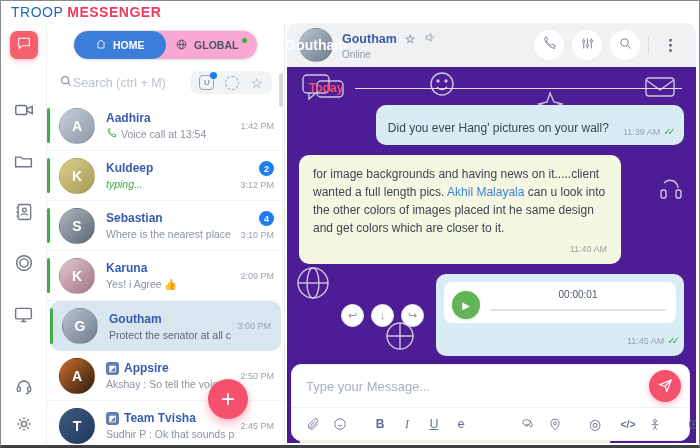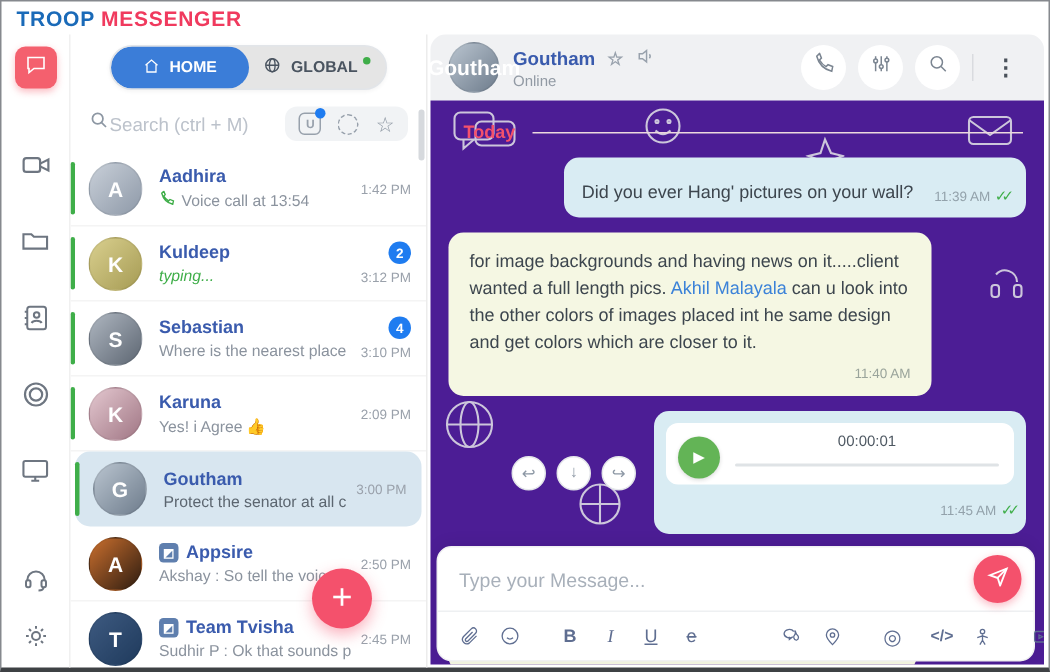--- a/index.html
+++ b/index.html
@@ -2,38 +2,38 @@
 <html><head>
 <meta charset="utf-8">
 <style>
   * { box-sizing: border-box; margin: 0; padding: 0; }
   html,body { width:700px; height:448px; overflow:hidden; }
   body { font-family:"Liberation Sans", sans-serif; background:#fff; }
   .window { width:700px; height:448px; border:1px solid #86898e; border-bottom:3px solid #3e4144; background:#fff; display:flex; flex-direction:column; position:relative; }
 
   
   .topbar { height:22px; display:flex; align-items:center; padding-left:10px; flex:0 0 auto; }
-  .logo-troop { color:#1a6ab8; font-weight:bold; font-size:14px; letter-spacing:.5px; }
+  .logo-troop { color:#1a6ab8; font-weight:normal; font-size:14px; letter-spacing:.5px; }
   .logo-messenger { color:#f03a5e; font-weight:bold; font-size:14px; letter-spacing:.5px; margin-left:4px; }
 
   .main { flex:1; display:flex; min-height:0; }
 
   
   .rail { width:46px; flex:0 0 auto; display:flex; flex-direction:column; align-items:center; padding:8px 0 6px; border-right:1px solid #f0f0f0; }
   .rail-chat-btn { width:28px; height:28px; border-radius:7px; background:#f4606e; display:flex; align-items:center; justify-content:center; margin-bottom:40px; box-shadow:0 2px 5px rgba(244,96,110,.4); }
   .rail-icon { width:26px; height:26px; display:flex; align-items:center; justify-content:center; margin-bottom:25px; color:#6e7681; }
   .rail-bottom { margin-top:auto; display:flex; flex-direction:column; align-items:center; }
   .rail-bottom .rail-icon { margin-bottom:12px; }
   .rail svg { stroke:#6e7681; fill:none; stroke-width:1.6; }
   .rail-chat-btn svg { stroke:#fff; }
 
   
   .contacts { width:238px; flex:0 0 auto; display:flex; flex-direction:column; position:relative; border-right:1px solid #ececec; min-height:0; }
   .tabs-wrap { padding:7px 26px 6px; }
-  .tabs { display:flex; background:#e5e5e5; border:1px solid #e2e5e9; border-radius:22px; height:30px; box-shadow:0 1px 3px rgba(0,0,0,.05); overflow:hidden;justify-content:space-between; }
+  .tabs { display:flex; background:#f9a8d4; border:1px solid #e2e5e9; border-radius:22px; height:30px; box-shadow:0 1px 3px rgba(0,0,0,.05); overflow:hidden;justify-content:space-between; }
   .tab { flex:1; display:flex; align-items:center; justify-content:center; gap:6px; font-size:10.5px; font-weight:bold; color:#4a5460; cursor:pointer; }
   .tab.active { background:#3b7dd8; color:#fff; border-radius:20px; }
   .tab .gdot { width:5px; height:5px; border-radius:50%; background:#3fae49; align-self:flex-start; margin-top:7px; margin-left:-2px; }
   .tab svg { stroke:currentColor; fill:none; stroke-width:1.7; }
 
   .search-row { display:flex; align-items:center; gap:0; padding:5px 12px 7px; }
   .search-ph { color:#bcc2cb; font-size:12.5px; flex:1; white-space:nowrap; overflow:hidden; }
   .search-tools { background:#f1f3f5; border-radius:8px; padding:4px 9px; display:flex; align-items:center; gap:11px; }
   .ubox { width:15px; height:15px; border:1.4px solid #98a1ac; border-radius:4px; font-size:8px; color:#98a1ac; display:flex; align-items:center; justify-content:center; position:relative; font-weight:bold; }
   .ubox .dot { position:absolute; top:-4px; right:-4px; width:7px; height:7px; background:#1f7cf0; border-radius:50%; }

